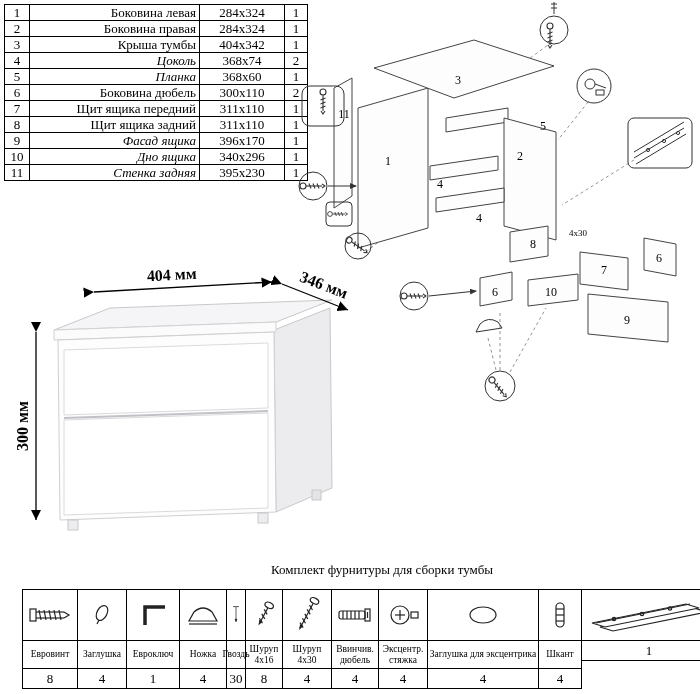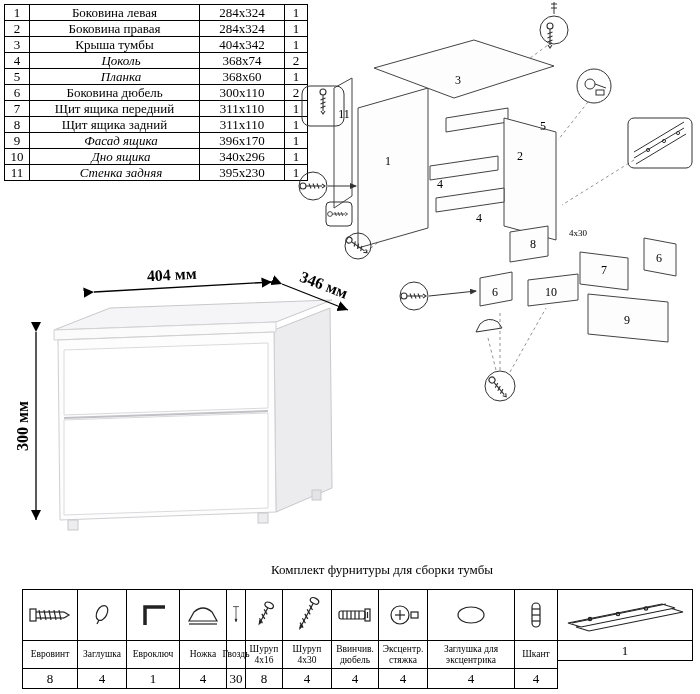--- a/index.html
+++ b/index.html
@@ -4,21 +4,21 @@
 <style>
   html,body{margin:0;padding:0;}
   body{
     width:700px;height:694px;position:relative;background:#fff;
     font-family:"Liberation Serif", serif;color:#000;overflow:hidden;
   }
   
   .parts-table{position:absolute;left:4px;top:4px;border-collapse:collapse;background:#fff;}
   .parts-table td{border:1px solid #000;font-size:13px;line-height:15px;height:15px;padding:0 3px;white-space:nowrap;}
   .parts-table td.num{width:18px;text-align:center;}
-  .parts-table td.name{width:150px;text-align:center;}
+  .parts-table td.name{width:150px;text-align:right;}
   .parts-table td.name.indent{padding-left:16px;font-style:italic;}
   .parts-table td.size{width:78px;text-align:center;}
   .parts-table td.qty{width:16px;text-align:center;}
   
   .exploded{position:absolute;left:296px;top:0px;}
   .exploded text{font-family:"Liberation Serif", serif;font-size:12px;fill:#000;}
   .exploded text.small{font-size:9px;}
   
   .render{position:absolute;left:14px;top:262px;}
   .dim-label{font-family:"Liberation Serif", serif;font-size:16px;font-weight:bold;fill:#000;}
@@ -396,21 +396,21 @@
         <circle cx="19" cy="22" r="9"></circle>
         <line x1="14" y1="22" x2="24" y2="22"></line>
         <line x1="19" y1="17" x2="19" y2="27"></line>
         <rect x="30" y="19" width="7" height="6"></rect>
       </svg>
     </div>
     <div class="hw-label">Эксцентр. стяжка</div>
     <div class="hw-qty">4</div>
   </div>
 
-  <div class="hw-col" style="width:88px">
+  <div class="hw-col" style="width:112px">
     <div class="hw-icon">
       <svg class="hw-ico-svg" width="60" height="44" viewBox="0 0 60 44">
         <ellipse cx="30" cy="22" rx="13" ry="8"></ellipse>
       </svg>
     </div>
     <div class="hw-label">Заглушка для эксцентрика</div>
     <div class="hw-qty">4</div>
   </div>
 
   <div class="hw-col" style="width:44px">

